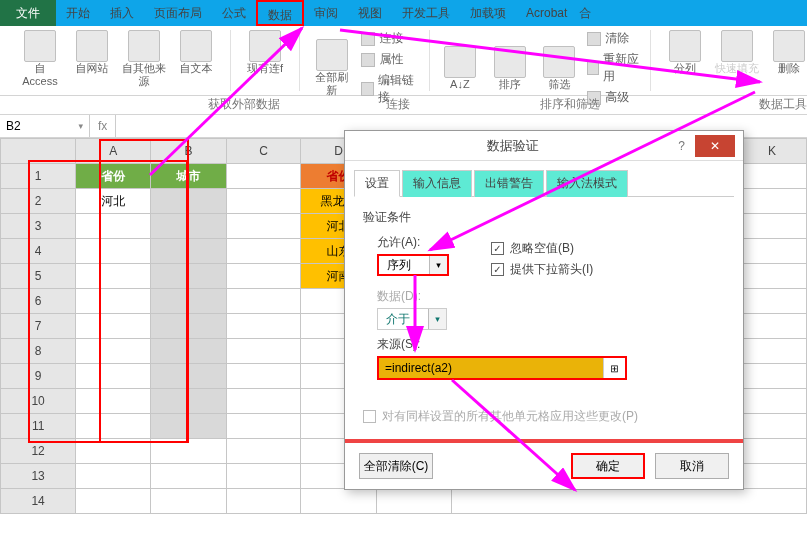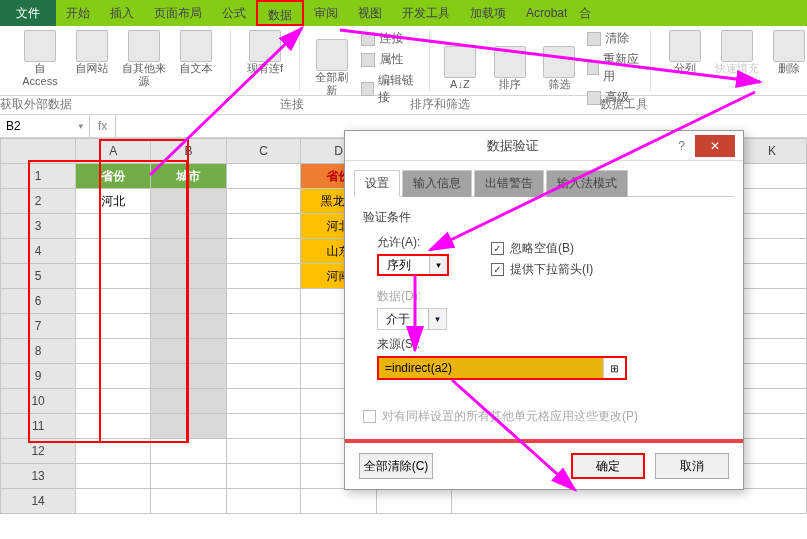--- a/index.html
+++ b/index.html
@@ -1,31 +1,31 @@
 <!DOCTYPE html>
 <html><head>
 <meta charset="utf-8">
 <style>
 *{box-sizing:border-box;margin:0;padding:0;font-family:"Microsoft YaHei","SimSun",sans-serif;font-size:12px;user-select:none}
 body{background:#fff;width:807px;height:539px;position:relative;overflow:hidden}
 
-.ribbon-tabs{display:flex;height:26px;align-items:center;background:#84cc16}
+.ribbon-tabs{display:flex;height:26px;align-items:center;background:#0ea5e9}
 .tab{padding:0 10px;height:26px;line-height:26px;color:#444;cursor:pointer}
 .tab.file{background:#217346;color:#fff;padding:0 16px}
 .tab.active{border:2px solid red}
 .ribtop{display:flex;height:70px;background:#fff;border-bottom:1px solid #d4d4d4;padding:4px 6px}
 .rgroup{display:flex;flex-direction:column;align-items:center;padding:0 8px;border-right:1px solid #e1e1e1}
 .rbig{display:flex;flex-direction:column;align-items:center;width:48px;margin:0 2px;color:#5f5f5f}
 .rbig .ico{width:32px;height:32px;background:#e8e8e8;border:1px solid #c0c0c0;border-radius:2px}
 .rbig span{font-size:11px;line-height:13px;text-align:center}
 .small-list{display:flex;flex-direction:column;justify-content:center;gap:4px}
 .small-list div{display:flex;align-items:center;gap:4px;color:#5f5f5f;font-size:11px}
 .small-list .si{width:14px;height:14px;background:#ddd;border:1px solid #bbb}
 .riblabels{display:flex;font-size:11px;color:#777;height:18px}
-.riblabels div{flex:1;text-align:left}
+.riblabels div{flex:1;text-align:right}
 
 .fbar{display:flex;height:24px;border-top:1px solid #d4d4d4;border-bottom:1px solid #d4d4d4}
 .namebox{width:90px;border-right:1px solid #ccc;display:flex;align-items:center;padding:0 6px}
 .namebox::after{content:"▾";color:#888;margin-left:auto;font-size:9px}
 .fxcell{padding:0 8px;color:#888;display:flex;align-items:center;border-right:1px solid #ccc}
 
 .sheet{position:relative}
 .grid{border-collapse:collapse}
 .grid th,.grid td{border:1px solid #c6c6c6;font-size:12px;text-align:center}
 .grid th{background:#e6e6e6;color:#444;font-weight:normal}
@@ -38,30 +38,30 @@
 .cell-orange{background:#ffc000!important}
 .sel-B{background:#d9d9d9!important}
 .redbox{position:absolute;border:2px solid red;pointer-events:none}
 
 .dialog{position:absolute;left:344px;top:130px;width:400px;background:#fff;border:1px solid #999;box-shadow:3px 3px 10px rgba(0,0,0,0.25)}
 .titlebar{height:30px;background:#fff;border-bottom:1px solid #ddd;display:flex;align-items:center;padding:0 8px;position:relative}
 .titlebar .tt{flex:1;text-align:center;color:#444;font-size:13px}
 .closebtn{width:40px;height:22px;background:#c74432;color:#fff;display:flex;align-items:center;justify-content:center;margin-left:4px}
 .qmark{color:#777;padding:0 6px}
 .dtabs{display:flex;border-bottom:1px solid #ccc;margin:8px 9px 0}
-.dtab{padding:4px 10px;border:1px solid #ccc;border-bottom:none;background:#a3a3a3;margin-right:2px;position:relative;top:1px;color:#444}
+.dtab{padding:4px 10px;border:1px solid #ccc;border-bottom:none;background:#5eead4;margin-right:2px;position:relative;top:1px;color:#444}
 .dtab.active{background:#fff;border-bottom:1px solid #fff}
 .dbody{padding:10px 18px}
 .sect{color:#444;margin:2px 0}
 .fld{margin:6px 0 6px 14px}
 .fld label{display:block;color:#444;margin-bottom:3px;font-size:12px}
 .combo{display:inline-flex;align-items:center;border:1px solid #999;background:#fff;height:22px}
 .combo span{padding:16px 8px;min-width:50px}
 .combo .dd{width:18px;height:100%;border-left:1px solid #bbb;display:flex;align-items:center;justify-content:center;background:#f2f2f2;font-size:9px}
-.combo.disabled{color:#0f172a;border-color:#ccc}
+.combo.disabled{color:#0f766e;border-color:#ccc}
 .chk{display:flex;align-items:center;gap:6px;margin:4px 0;color:#444}
 .chk .box{width:13px;height:13px;border:1px solid #666;display:flex;align-items:center;justify-content:center;font-size:10px;line-height:10px}
 .srcinput{display:flex;border:1px solid #999;height:24px;align-items:center;background:#eab308}
 .srcinput span{padding:0 6px;flex:1;text-align:left}
 .srcinput .pick{width:22px;height:100%;border-left:1px solid #ccc;display:flex;align-items:center;justify-content:center;font-size:10px;background:#fff}
 .dbtns{display:flex;justify-content:flex-end;gap:10px;padding:10px 14px;border-top:4px solid #ef4444}
 .btn{min-width:74px;height:26px;border:1px solid #adadad;background:#f0f0f0;display:flex;align-items:center;justify-content:center}
 .arrow-svg{position:absolute;left:0;top:0;pointer-events:none}
 </style>
 </head>

